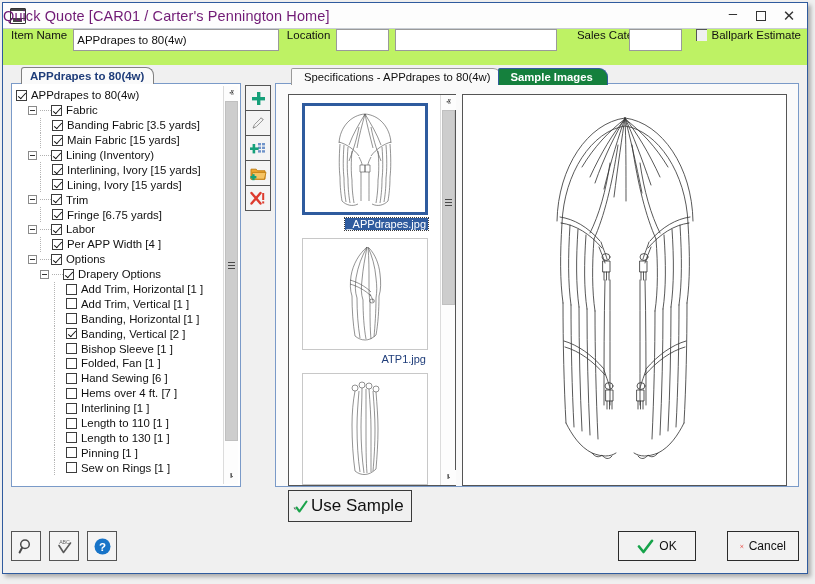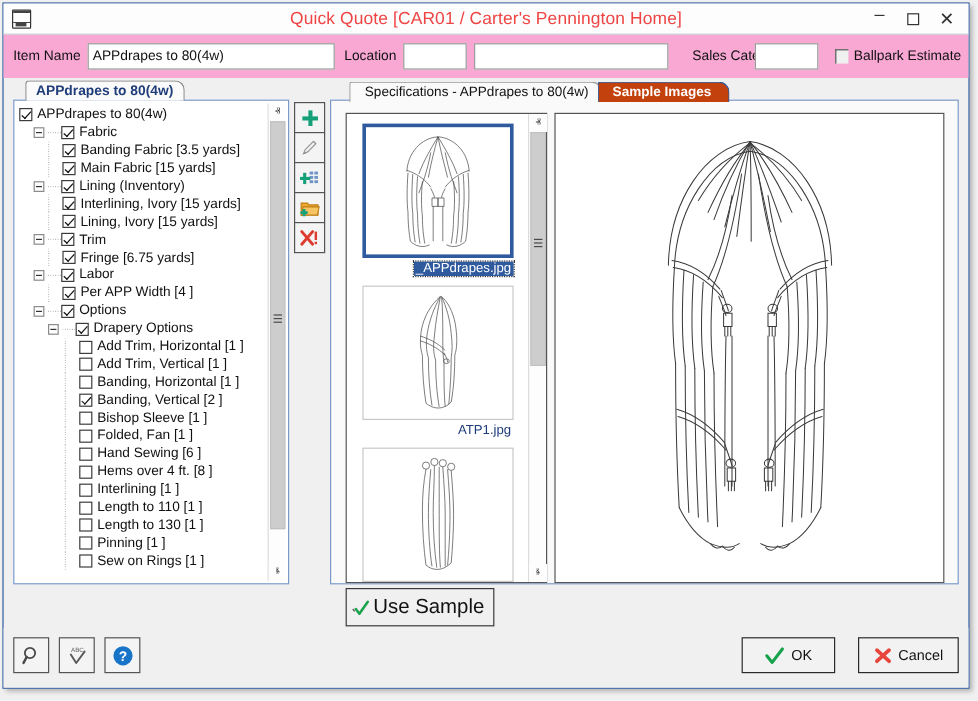--- a/index.html
+++ b/index.html
@@ -45,23 +45,22 @@
   }
   .title-icon::after {
     content: "";
     position: absolute; left: 2px; bottom: 1px;
     width: 9px; height: 3px;
     background: #444;
   }
   .title-text {
     position: absolute;
     left: 0; right: 0;
-    text-align: center;
     font-size: 14.5px;
-    color: #ef4444;
+    color: #701a75;
     letter-spacing: .1px;
     pointer-events: none;
   }
   .win-btns {
     position: absolute; right: 4px; top: 0;
     height: 26px; display: flex; align-items: center;
   }
   .win-btn {
     width: 28px; height: 24px;
     display: flex; align-items: center; justify-content: center;
@@ -72,22 +71,22 @@
   .win-btn .sq {
     width: 10px; height: 10px;
     border: 1.4px solid #333;
   }
   .win-btn.close-b { font-size: 15px; }
 
   
   .header {
     position: relative;
     height: 36px;
-    background: #f9a8d4;
-    display: flex; align-items: center;
+    background: #bef264;
+    display: flex; align-items: flex-start;
     padding: 0 6px;
   }
   .lbl {
     font-size: 11.5px; color: #111;
     line-height: 1.08;
     white-space: nowrap;
   }
   .tf {
     background: #ffffff;
     border: 1px solid #9a9a9a;
@@ -277,21 +276,21 @@
     padding: 0 10px 0 12px;
     font-size: 11.3px;
     display: flex; align-items: center;
     border: 1px solid #9a9a9a;
     border-bottom: none;
     border-radius: 2px 9px 0 0;
     margin-right: -4px;
   }
   .rtab.inactive { background: #fafafa; color: #111; }
   .rtab.active {
-    background: #c2410c; color: #fff;
+    background: #15803d; color: #fff;
     border-color: #2f5b9e;
     font-weight: bold;
     padding-right: 14px;
     z-index: 2;
   }
   .right-panel {
     position: absolute;
     left: 272px; top: 18px;
     width: 524px; height: 404px;
     background: #fafafa;
@@ -527,21 +526,21 @@
                 <span>Folded, Fan [1 ]</span>
               </div>
               <div class="node ind4">
                 <span class="guide"></span>
                 <span class="cbx"></span>
                 <span>Hand Sewing [6 ]</span>
               </div>
               <div class="node ind4">
                 <span class="guide"></span>
                 <span class="cbx"></span>
-                <span>Hems over 4 ft. [8 ]</span>
+                <span>Hems over 4 ft. [7 ]</span>
               </div>
               <div class="node ind4">
                 <span class="guide"></span>
                 <span class="cbx"></span>
                 <span>Interlining [1 ]</span>
               </div>
               <div class="node ind4">
                 <span class="guide"></span>
                 <span class="cbx"></span>
                 <span>Length to 110 [1 ]</span>
@@ -860,21 +859,21 @@
           <text x="9.5" y="13.6" font-family="Liberation Sans, sans-serif" font-size="11.5" font-weight="bold" fill="#ffffff" text-anchor="middle">?</text>
         </svg>
       </div>
 
       <div class="act-btn" style="right:111px; top:8px; width:78px;">
         <svg width="17" height="15" viewBox="0 0 17 15">
           <path d="M2 7.5 L6.5 13 L15 1.8" stroke="#16a34a" stroke-width="2.6" fill="none" stroke-linecap="round" stroke-linejoin="round"></path>
         </svg>
         <span>OK</span>
       </div>
-      <div class="act-btn" style="right:8px; top:8px; width:84px;justify-content:center;">
+      <div class="act-btn" style="right:8px; top:8px; width:72px;justify-content:center;">
         <svg width="17" height="15" viewBox="0 0 17 15">
           <path d="M3 2.4 L14 12.4" stroke="#e8453c" stroke-width="3.4" stroke-linecap="round"></path>
           <path d="M14 2.4 L3 12.4" stroke="#e8453c" stroke-width="3.4" stroke-linecap="round"></path>
         </svg>
         <span>Cancel</span>
       </div>
     </div>
 
   </div>
 </div>

